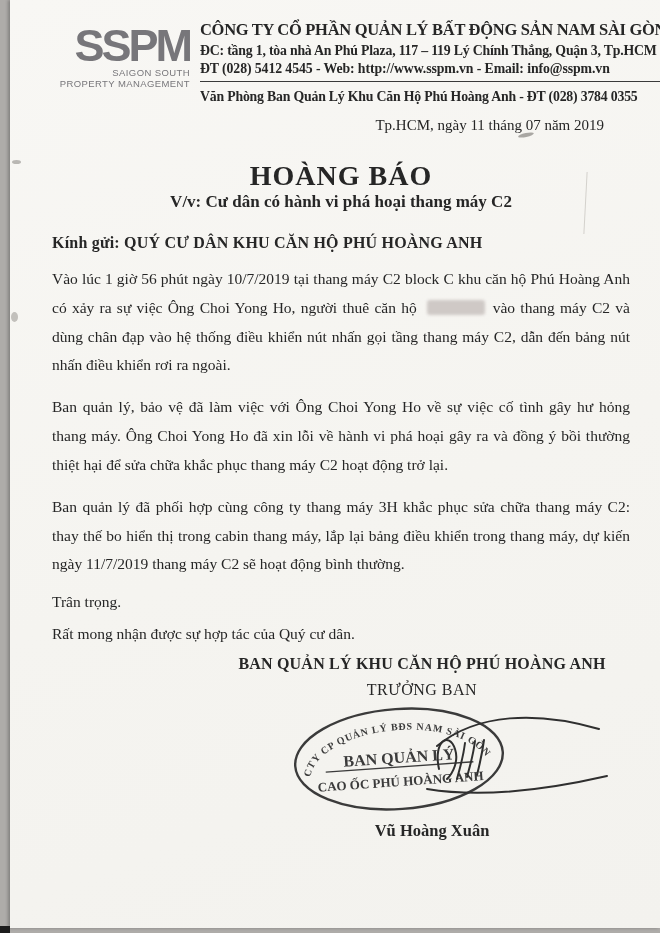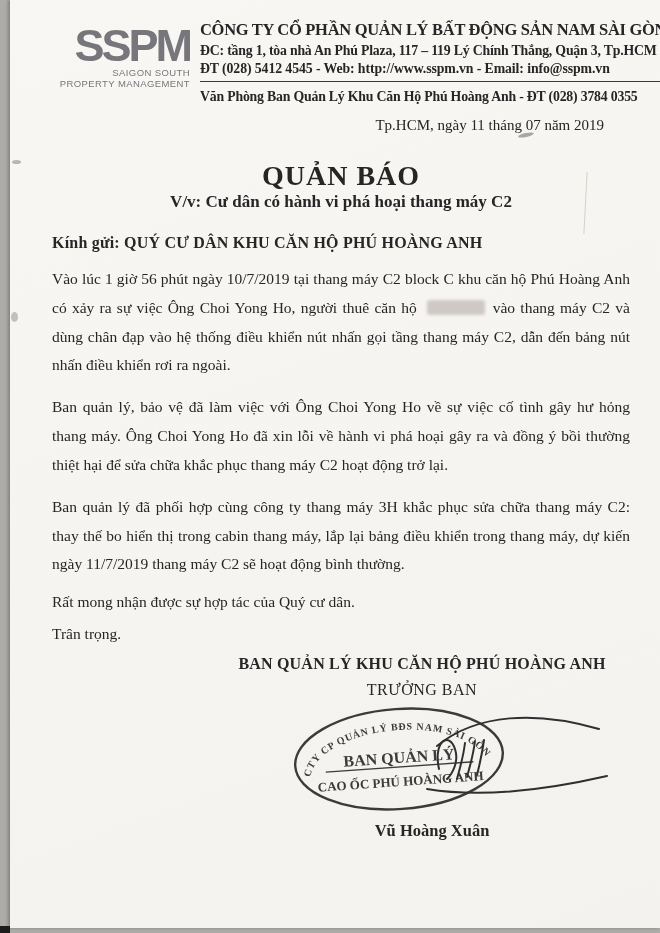--- a/index.html
+++ b/index.html
@@ -72,32 +72,32 @@
     <div class="company">
       <div class="company-name">CÔNG TY CỔ PHẦN QUẢN LÝ BẤT ĐỘNG SẢN NAM SÀI GÒN</div>
       <div class="company-address">ĐC: tầng 1, tòa nhà An Phú Plaza, 117 – 119 Lý Chính Thắng, Quận 3, Tp.HCM</div>
       <div class="company-contact">ĐT (028) 5412 4545 - Web: http://www.sspm.vn - Email: info@sspm.vn</div>
       <div class="office-line">Văn Phòng Ban Quản Lý Khu Căn Hộ Phú Hoàng Anh  - ĐT (028) 3784 0355</div>
     </div>
   </div>
 
   <div class="date-line">Tp.HCM, ngày 11 tháng 07 năm 2019</div>
 
-  <div class="doc-title">QUẢN BÁO</div>
+  <div class="doc-title">HOÀNG BÁO</div>
   <div class="doc-subject">V/v: Cư dân có hành vi phá hoại thang máy C2</div>
 
   <div class="salutation">Kính gửi: QUÝ CƯ DÂN KHU CĂN HỘ PHÚ HOÀNG ANH</div>
 
   <p class="para"><span>Vào lúc 1 giờ 56 phút ngày 10/7/2019 tại thang máy C2 block C khu căn hộ Phú Hoàng Anh có xảy ra sự việc Ông Choi Yong Ho, người thuê căn hộ</span><span class="redaction"></span><span>vào thang máy C2 và dùng chân đạp vào hệ thống điều khiển nút nhấn gọi tầng thang máy C2, dẫn đến bảng nút nhấn điều khiển rơi ra ngoài.</span></p>
 
   <p class="para">Ban quản lý, bảo vệ đã làm việc với Ông Choi Yong Ho về sự việc cố tình gây hư hỏng thang máy. Ông Choi Yong Ho đã xin lỗi về hành vi phá hoại gây ra và đồng ý bồi thường thiệt hại để sửa chữa khắc phục thang máy C2 hoạt động trở lại.</p>
   <p class="para">Ban quản lý đã phối hợp cùng công ty thang máy 3H khắc phục sửa chữa thang máy C2: thay thế bo hiển thị trong cabin thang máy, lắp lại bảng điều khiển trong thang máy, dự kiến ngày 11/7/2019 thang máy C2 sẽ hoạt động bình thường.</p>
 
+  <p class="closing">Trân trọng.</p>
   <p class="closing">Rất mong nhận được sự hợp tác của Quý cư dân.</p>
-  <p class="closing">Trân trọng.</p>
 
   <div class="sign-block">
     <div class="sign-org">BAN QUẢN LÝ KHU CĂN HỘ PHÚ HOÀNG ANH</div>
     <div class="sign-role">TRƯỞNG BAN</div>
 
     <div class="stamp-wrap">
       <svg class="stamp-svg" width="345" height="122" viewBox="0 0 345 122">
         <g transform="rotate(-4 112 58)" stroke="#3b3b3b" fill="none">
           <ellipse cx="112" cy="58" rx="104" ry="50" stroke-width="2.4"></ellipse>
           <line x1="38" y1="66" x2="186" y2="66" stroke-width="1.4"></line>

